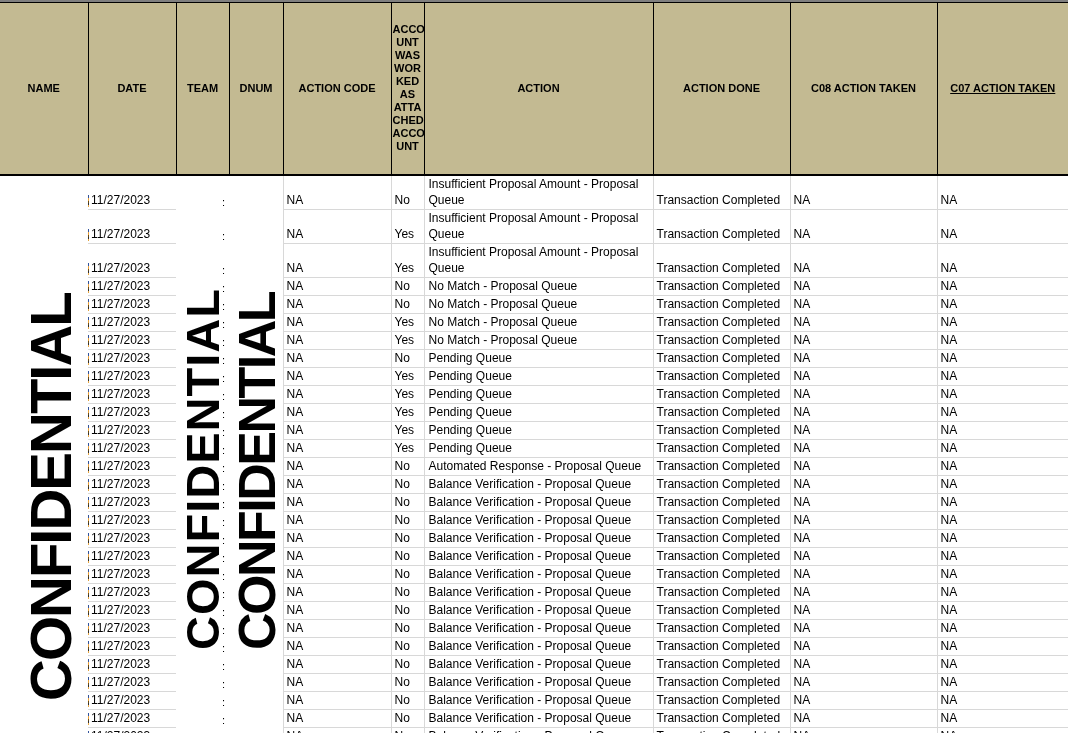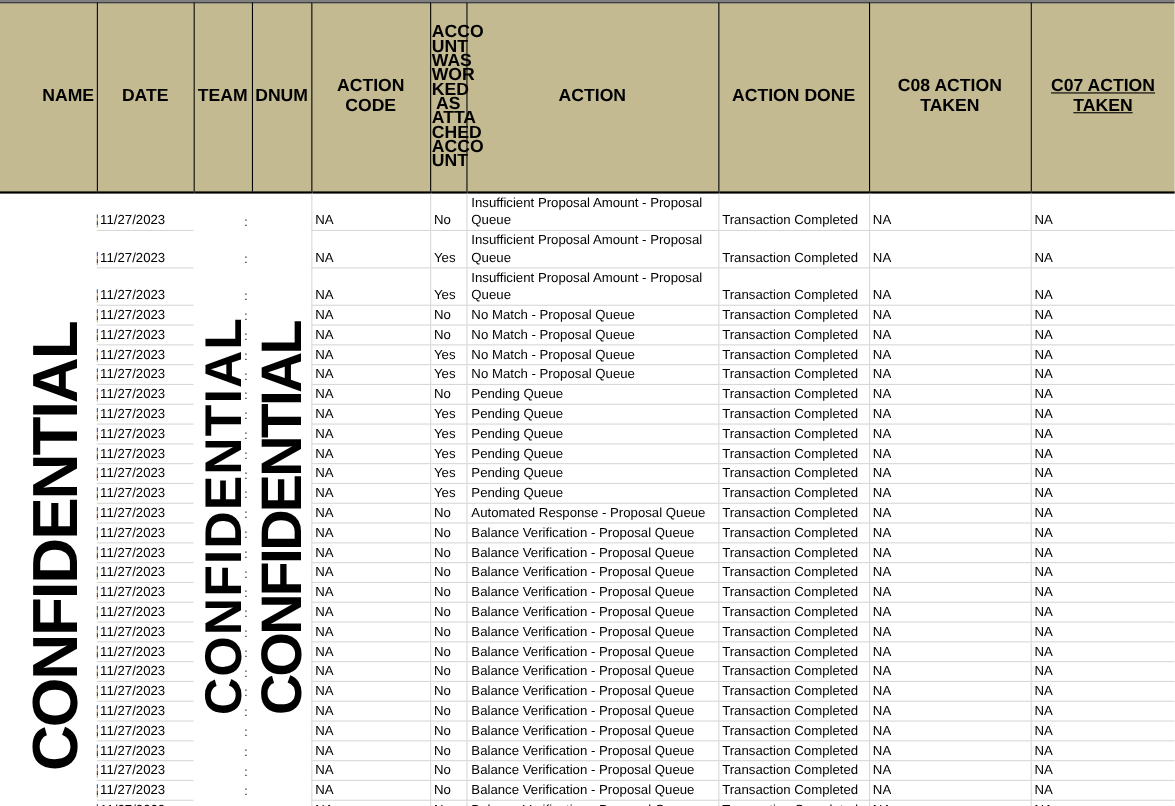--- a/index.html
+++ b/index.html
@@ -9,24 +9,24 @@
   }
   .top-edge { position:absolute; top:0; left:0; width:1068px; height:2px; background:#7f7f7f; z-index:6; }
 
   table.sheet {
     border-collapse:collapse; table-layout:fixed; width:1068px;
     margin-top:2px; position:relative; z-index:1;
   }
   thead tr { height:172px; }
   th {
     background:#c3ba92; border:1px solid #000; border-bottom:2px solid #000;
-    font-size:16px; font-weight:bold; text-align:center; vertical-align:middle;
+    font-size:11px; font-weight:bold; text-align:center; vertical-align:middle;
     padding:0 2px; color:#000;
   }
-  th.first { border-left:none;text-align:right; }
+  th.first { border-left:none; }
   th.last  { border-right:none;text-decoration:underline; }
   th.wrapped { white-space:pre-line; line-height:13px; padding:0 1px; }
 
   tbody tr { height:17px; }
   tbody tr.tall { height:34px; }
   tbody td {
     font-size:12px; line-height:15px; vertical-align:bottom;
     padding:0 0 1px 3px; white-space:nowrap; overflow:hidden; color:#000;
   }
   td.c-name, td.c-team, td.c-dnum { padding:0; position:relative; border:none; }

